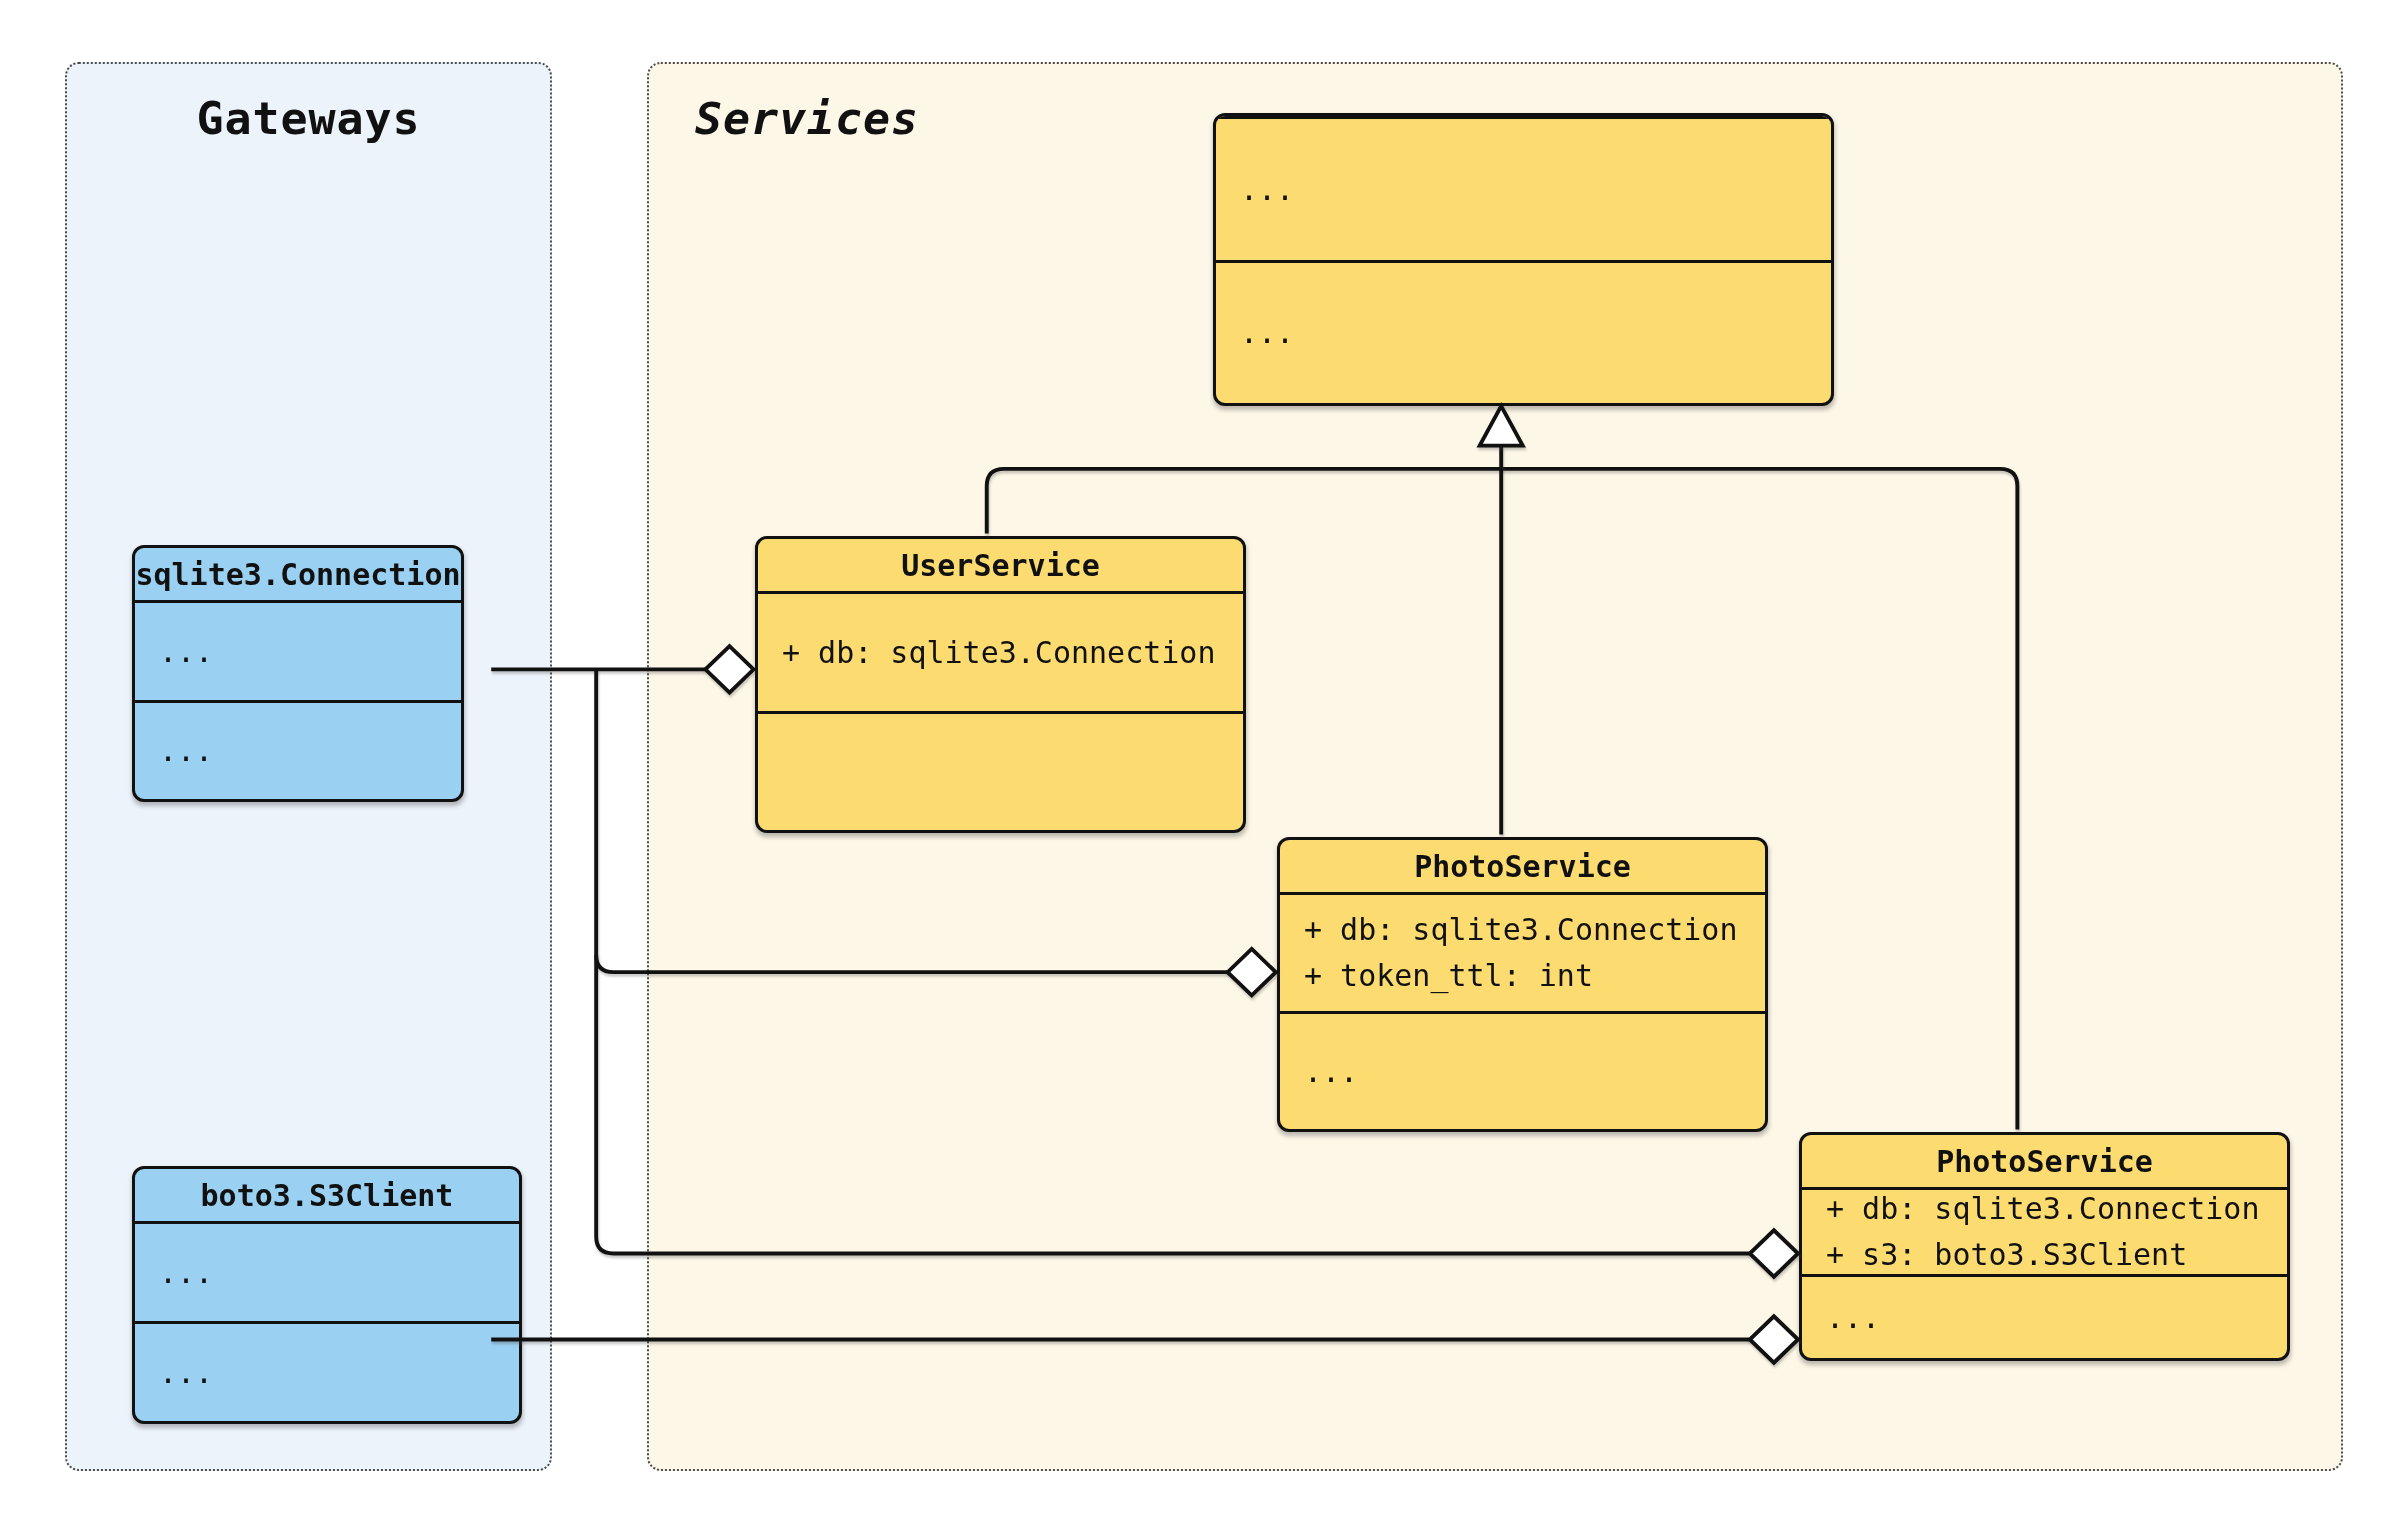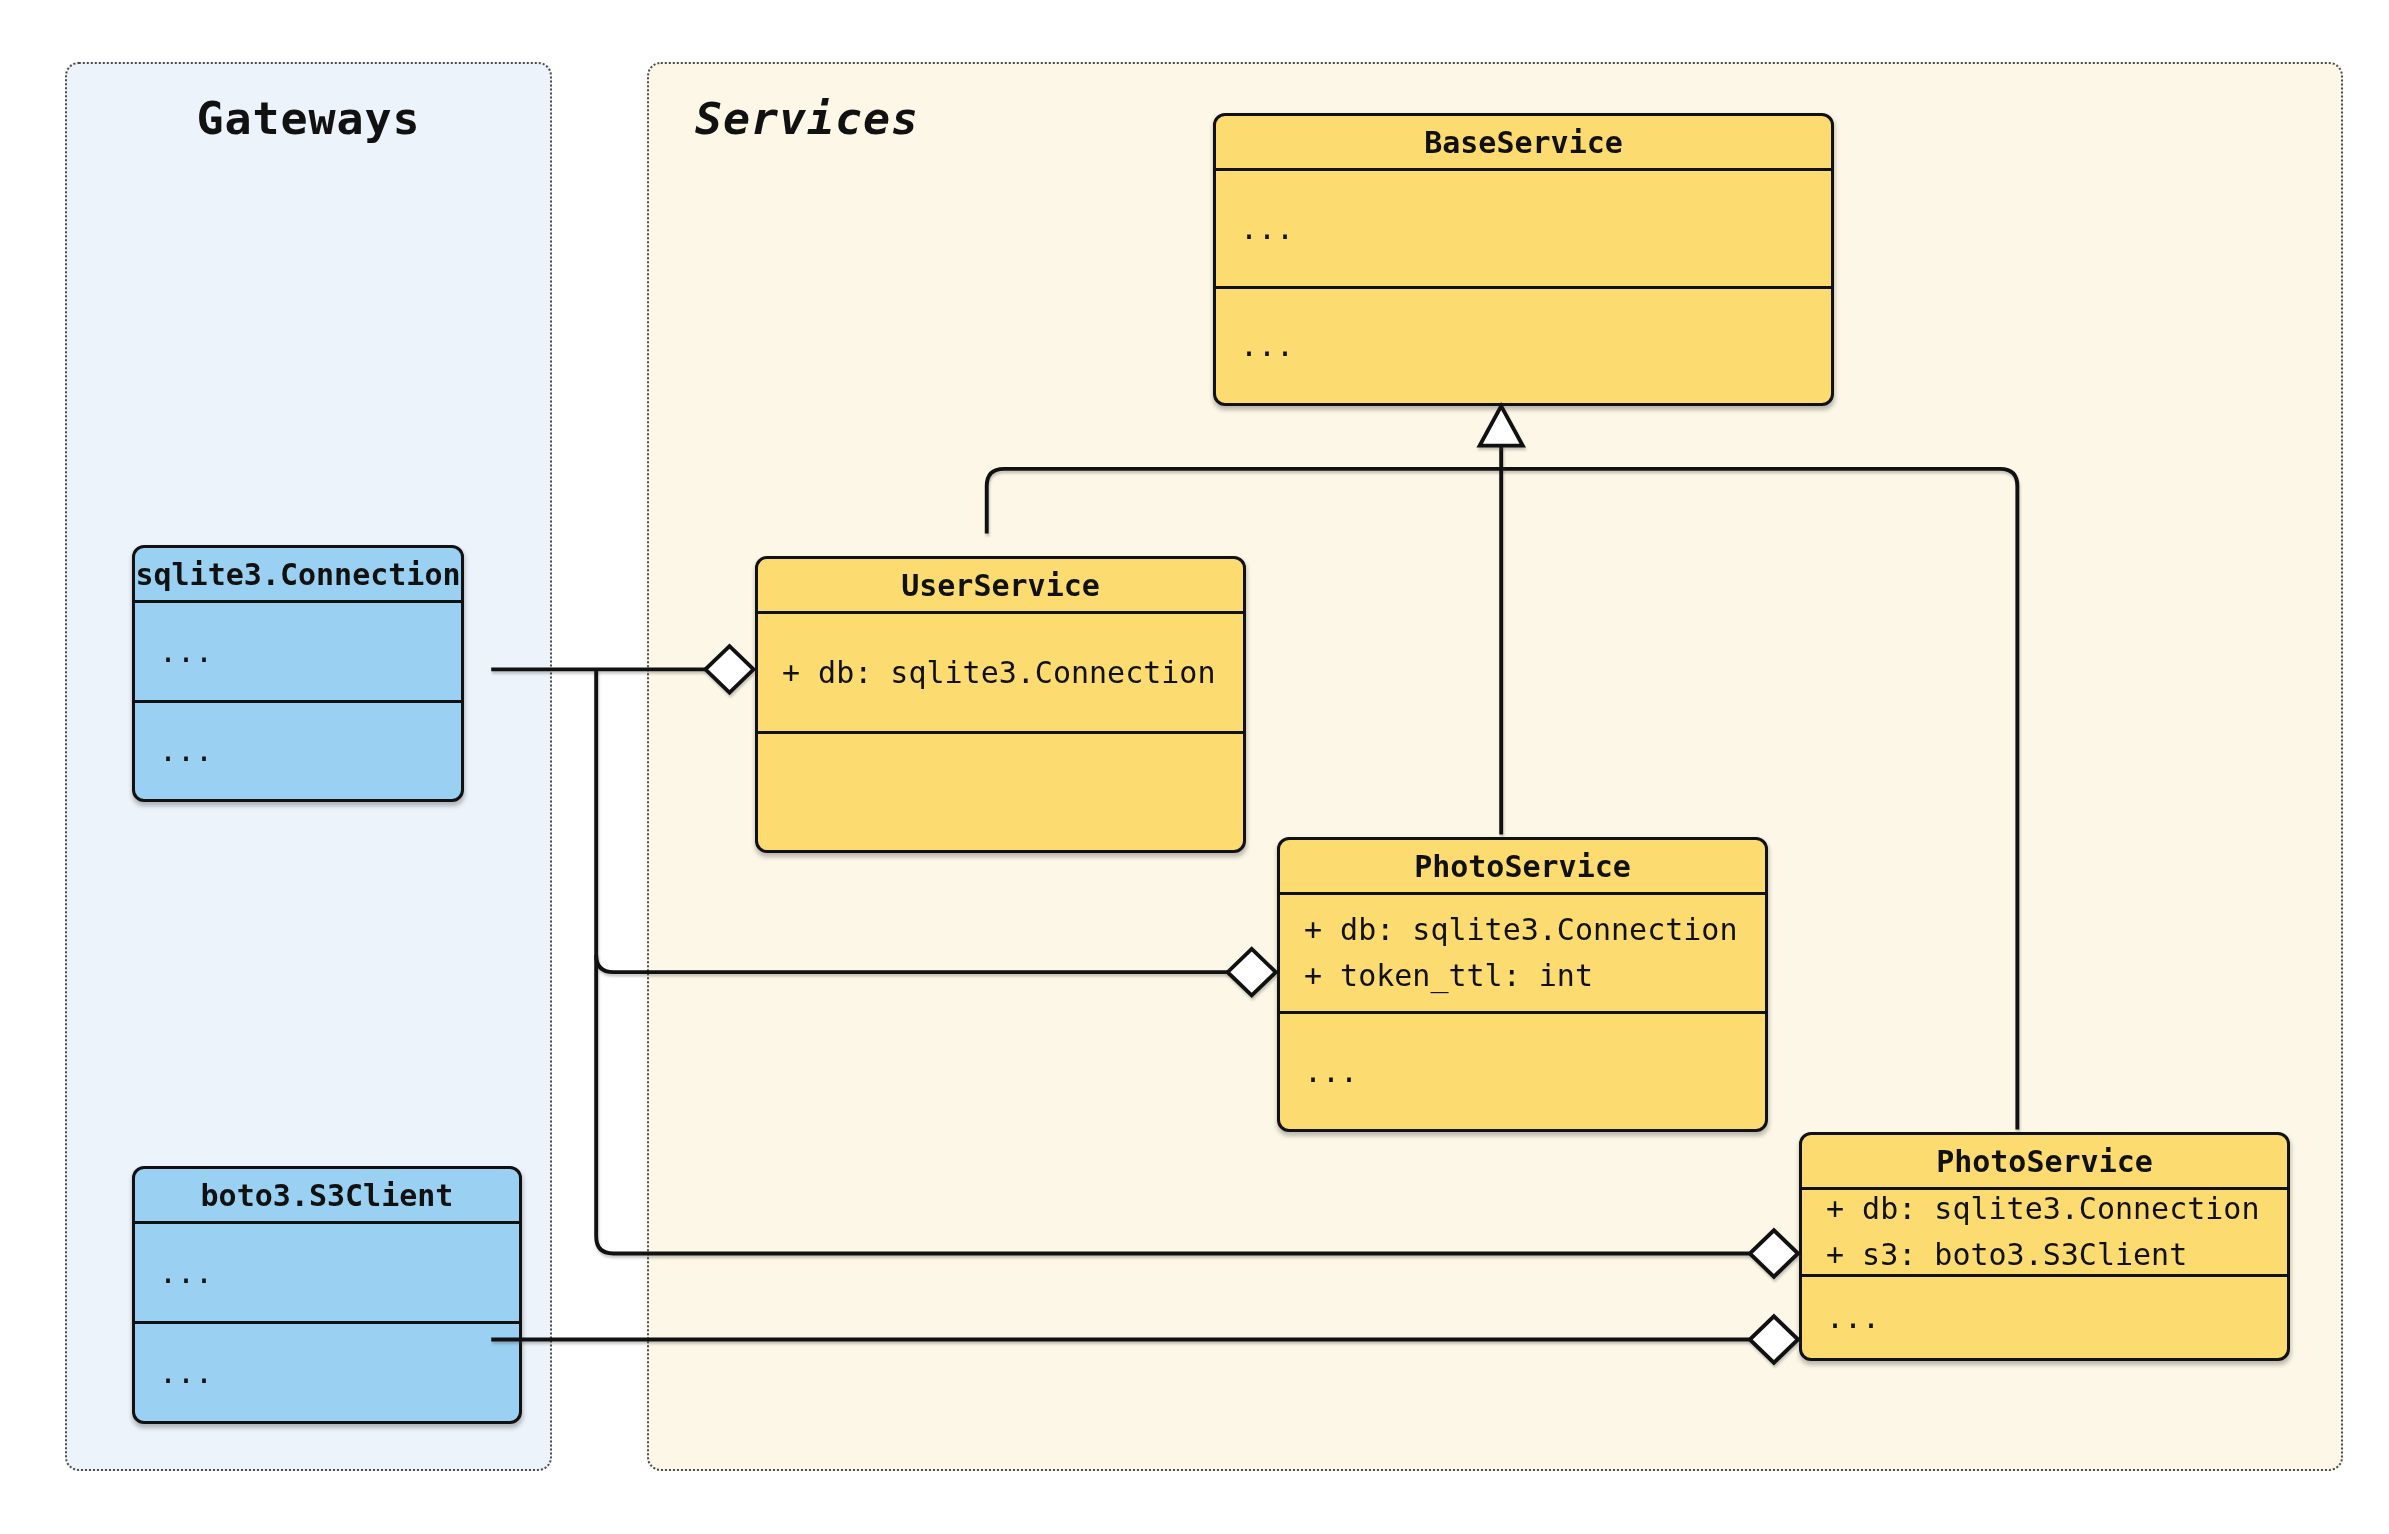--- a/index.html
+++ b/index.html
@@ -141,30 +141,29 @@
       <div class="class-section">
         <div class="attr-line">...</div>
       </div>
     </div>
   </div>
 
   <div class="panel panel-services">
     <div class="panel-title">Services</div>
 
     <div class="class-box yellow" style="left:564px; top:49px; width:621px; height:293px;">
-      <div class="class-header">BaseService</div>
-      <div class="class-section">
-        <div class="attr-line">...</div>
-      </div>
-      <div class="class-section">
-        <div class="attr-line">...</div>
-      </div>
-    </div>
-
-    <div class="class-box yellow" style="left:106px; top:472px; width:491px; height:297px;margin-top:20px;">
+      <div class="class-section">
+        <div class="attr-line">...</div>
+      </div>
+      <div class="class-section">
+        <div class="attr-line">...</div>
+      </div>
+    </div>
+
+    <div class="class-box yellow" style="left:106px; top:472px; width:491px; height:297px;">
       <div class="class-header">UserService</div>
       <div class="class-section">
         <div class="attr-line">+ db: sqlite3.Connection</div>
       </div>
       <div class="class-section"></div>
     </div>
 
     <div class="class-box yellow" style="left:628px; top:773px; width:491px; height:295px;">
       <div class="class-header">PhotoService</div>
       <div class="class-section">

